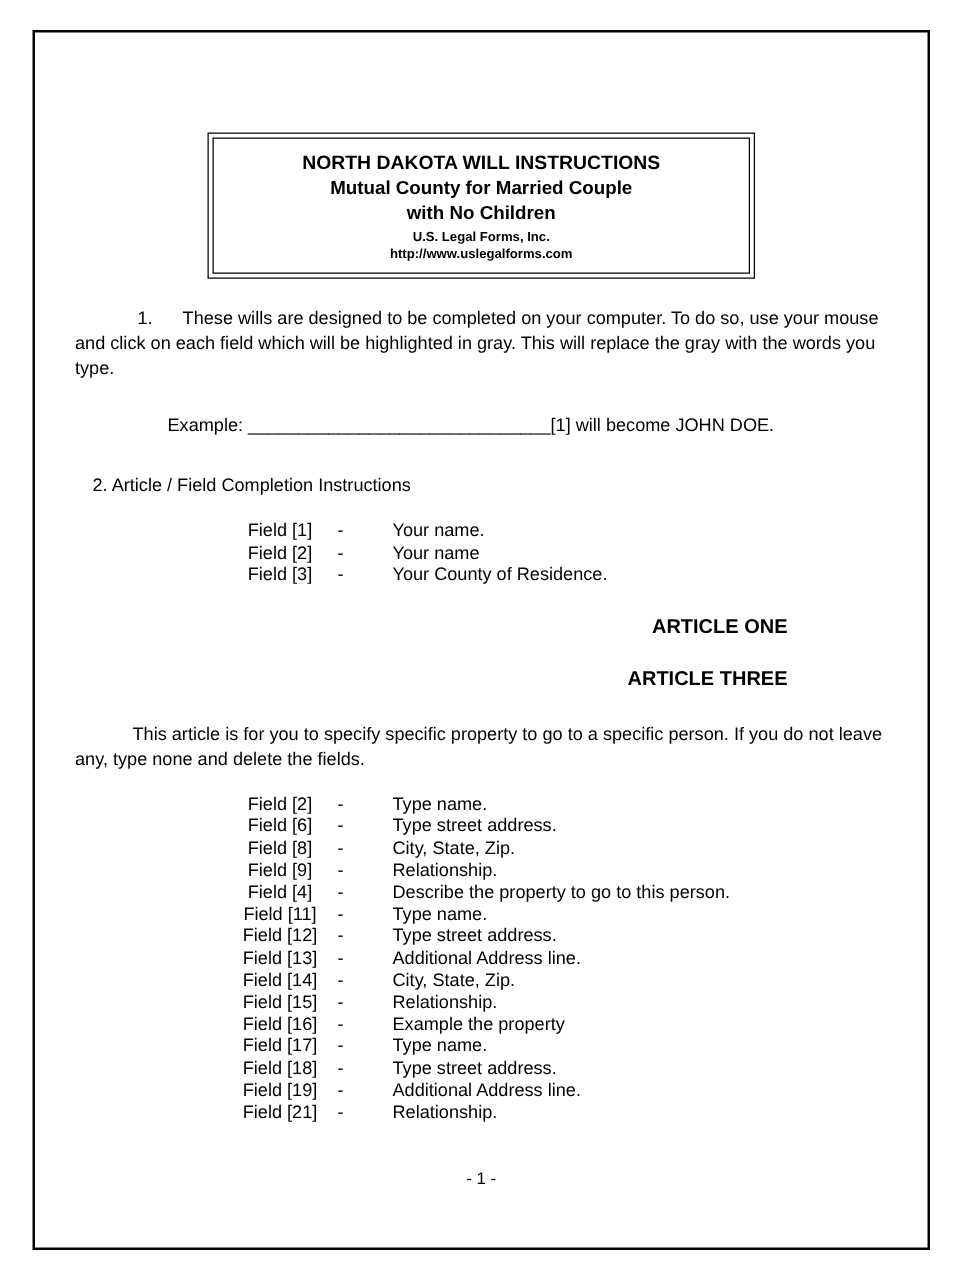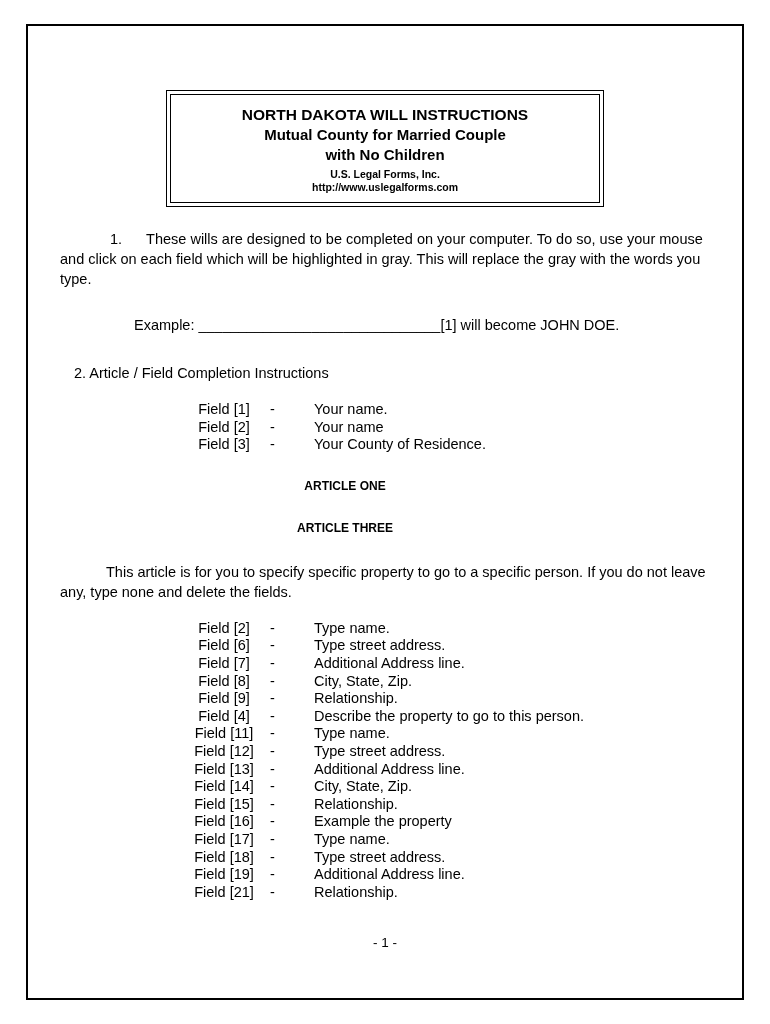--- a/index.html
+++ b/index.html
@@ -25,21 +25,21 @@
     left: 26px;
     top: 24px;
     width: 718px;
     height: 976px;
     border: 2px solid #000000;
     box-sizing: border-box;
   }
   .content {
     position: absolute;
     left: 60px;
-    top: 60px;
+    top: 76px;
     width: 650px;
   }
   
   .title-outer {
     margin: 0 auto;
     width: 438px;
     border: 1px solid #000000;
     padding: 3px;
     box-sizing: border-box;
     margin-top: 30px;
@@ -118,23 +118,23 @@
     text-align: center;
   }
   .fieldrow .dash {
     display: inline-block;
     width: 44px;
   }
   .fieldrow .fdesc {
     display: inline-block;
   }
   .article-head {
-    text-align: center;
-    font-weight: bold;
-    font-size: 12px;
+    text-align: right;
+    font-weight: bold;
+    font-size: 16px;
     line-height: 20px;
     margin-top: 22px;
     padding-right: 80px;
   }
   .para-body {
     font-size: 14.5px;
     line-height: 20px;
     margin-top: 24px;
   }
   .para-body .indent { display:inline-block; width: 46px; }
@@ -193,21 +193,20 @@
 
     <div class="article-head">ARTICLE THREE</div>
 
     <div class="para-body">
       <span class="indent"></span><span>This article is for you to specify specific property to go to a specific person. If you do not leave any, type none and delete the fields.</span>
     </div>
 
     <div class="fieldlist">
       <div class="fieldrow"><span class="fname">Field [2]</span><span class="dash">-</span><span class="fdesc">Type name.</span></div>
       <div class="fieldrow"><span class="fname">Field [6]</span><span class="dash">-</span><span class="fdesc">Type street address.</span></div>
-      <div class="fieldrow"><span class="fname">Field [7]</span><span class="dash">-</span><span class="fdesc">Additional Address line.</span></div>
       <div class="fieldrow"><span class="fname">Field [8]</span><span class="dash">-</span><span class="fdesc">City, State, Zip.</span></div>
       <div class="fieldrow"><span class="fname">Field [9]</span><span class="dash">-</span><span class="fdesc">Relationship.</span></div>
       <div class="fieldrow"><span class="fname">Field [4]</span><span class="dash">-</span><span class="fdesc">Describe the property to go to this person.</span></div>
       <div class="fieldrow"><span class="fname">Field [11]</span><span class="dash">-</span><span class="fdesc">Type name.</span></div>
       <div class="fieldrow"><span class="fname">Field [12]</span><span class="dash">-</span><span class="fdesc">Type street address.</span></div>
       <div class="fieldrow"><span class="fname">Field [13]</span><span class="dash">-</span><span class="fdesc">Additional Address line.</span></div>
       <div class="fieldrow"><span class="fname">Field [14]</span><span class="dash">-</span><span class="fdesc">City, State, Zip.</span></div>
       <div class="fieldrow"><span class="fname">Field [15]</span><span class="dash">-</span><span class="fdesc">Relationship.</span></div>
       <div class="fieldrow"><span class="fname">Field [16]</span><span class="dash">-</span><span class="fdesc">Example the property</span></div>
       <div class="fieldrow"><span class="fname">Field [17]</span><span class="dash">-</span><span class="fdesc">Type name.</span></div>

